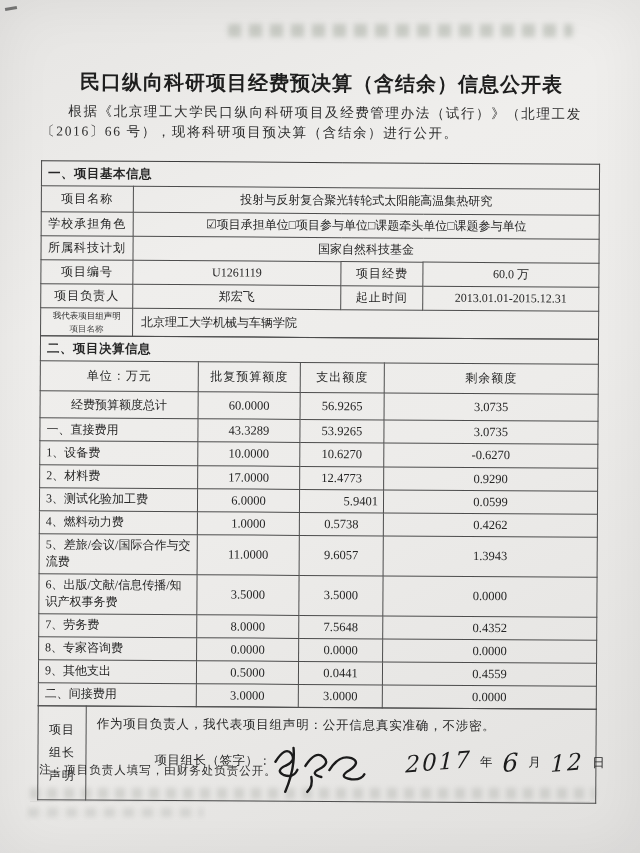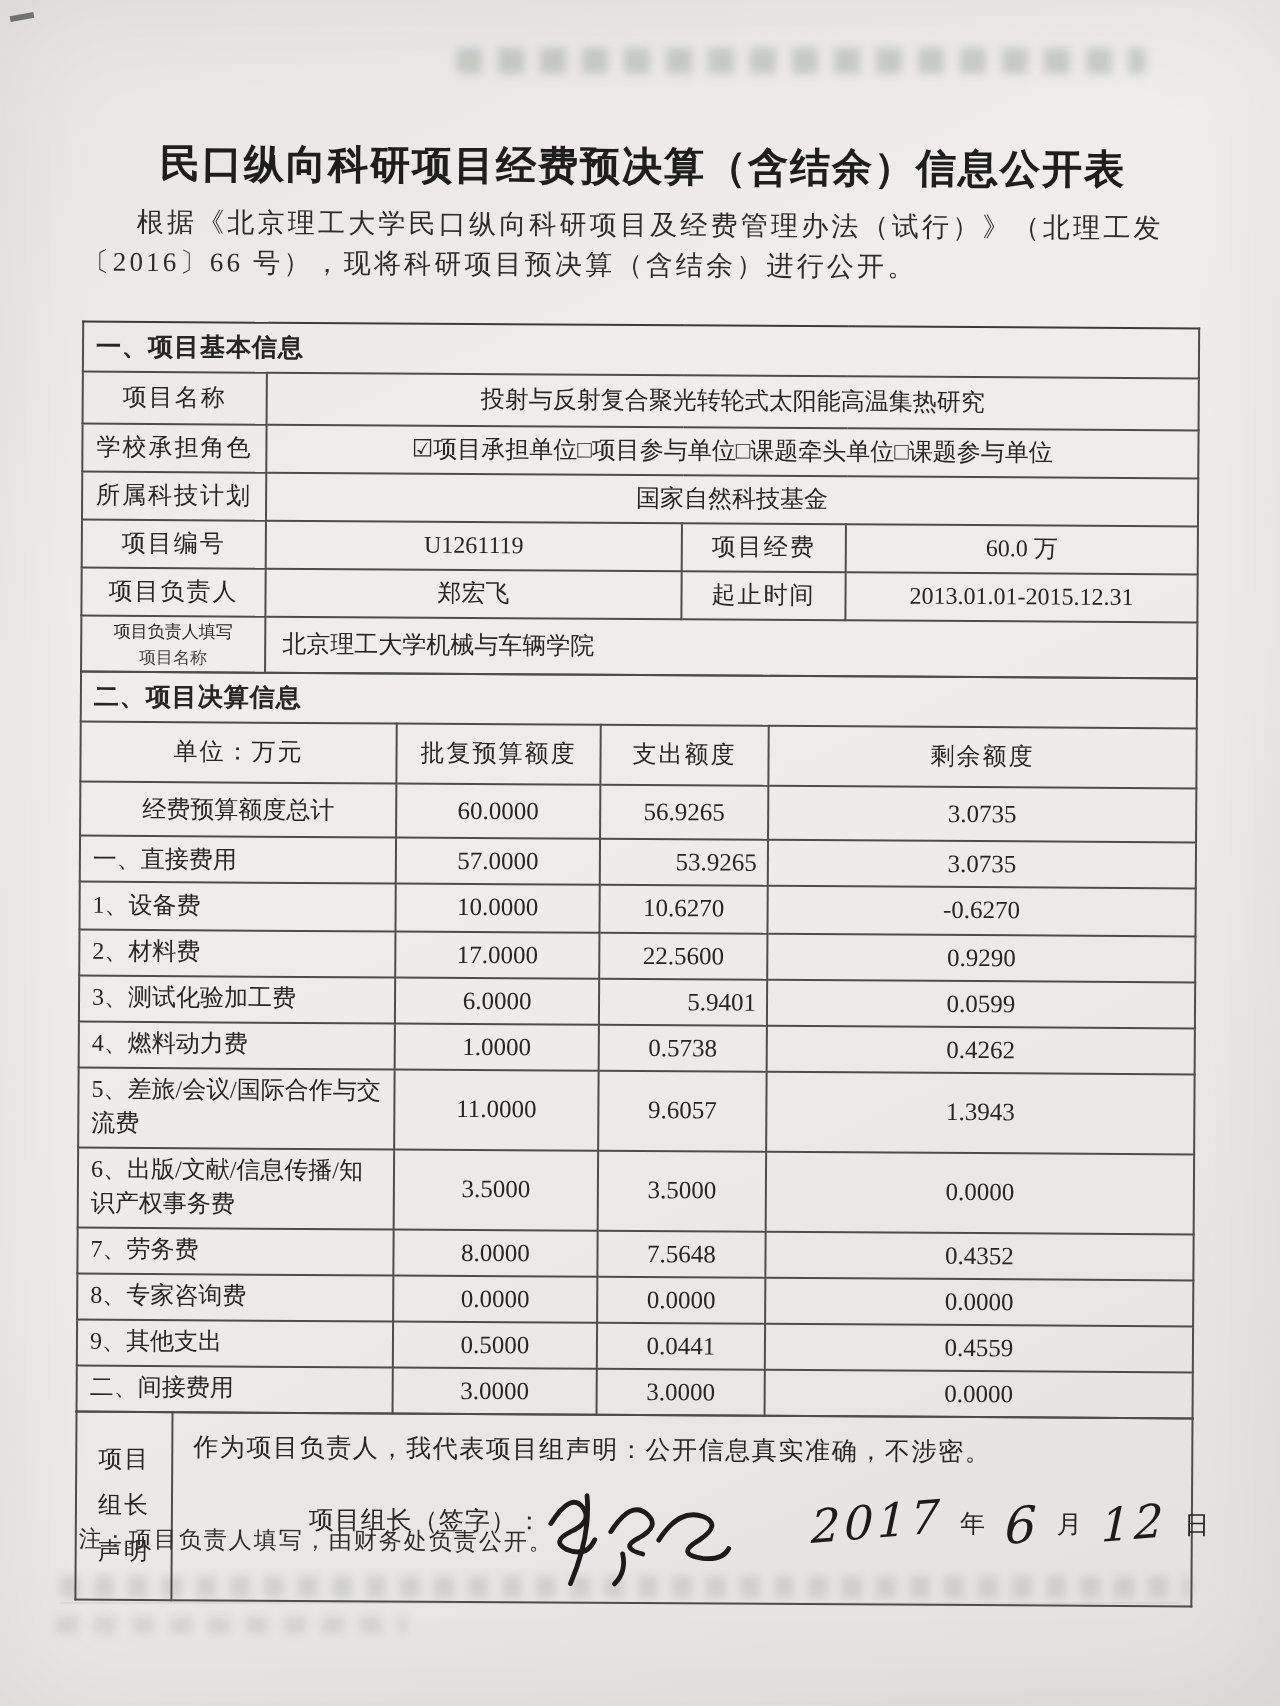--- a/index.html
+++ b/index.html
@@ -145,21 +145,21 @@
           <td class="val">60.0 万</td>
         </tr>
         <tr class="row-h24">
           <td class="lab">项目负责人</td>
           <td class="val">郑宏飞</td>
           <td class="lab">起止时间</td>
           <td class="val">2013.01.01-2015.12.31</td>
         </tr>
         <tr class="row-h26">
           <td class="unit-label">
-            <div class="l1">项目负责人填写</div>
+            <div class="l1">我代表项目组声明</div>
             <div class="l2">项目名称</div>
           </td>
           <td class="val-left" colspan="3">北京理工大学机械与车辆学院</td>
         </tr>
       </tbody>
         </table>
 
       <table>
         <colgroup>
             <col style="width:158px">
@@ -180,34 +180,34 @@
         </tbody>
           <tbody id="budget-body">
             <tr>
               <td class="item-center" style="height: 27px;">经费预算额度总计</td>
               <td class="num" style="height: 27px;">60.0000</td>
               <td class="num" style="height: 27px;">56.9265</td>
               <td class="num" style="height: 27px;">3.0735</td>
             </tr>
             <tr>
               <td class="item-cell" style="height: 23px;">一、直接费用</td>
-              <td class="num" style="height: 23px;">57.0000</td>
-              <td class="num" style="height: 23px; text-align: right;">53.9265</td>
+              <td class="num" style="height: 23px;">43.3289</td>
+              <td class="num" style="height: 23px;">53.9265</td>
               <td class="num" style="height: 23px;">3.0735</td>
             </tr>
             <tr>
               <td class="item-cell" style="height: 23px;">1、设备费</td>
               <td class="num" style="height: 23px;">10.0000</td>
               <td class="num" style="height: 23px; margin-top: 24px;">10.6270</td>
               <td class="num" style="height: 23px;">-0.6270</td>
             </tr>
             <tr>
               <td class="item-cell" style="height: 23px;">2、材料费</td>
               <td class="num" style="height: 23px;">17.0000</td>
-              <td class="num" style="height: 23px;">22.5600</td>
+              <td class="num" style="height: 23px;">12.4773</td>
               <td class="num" style="height: 23px;">0.9290</td>
             </tr>
             <tr>
               <td class="item-cell" style="height: 23px;">3、测试化验加工费</td>
               <td class="num" style="height: 23px;">6.0000</td>
               <td class="num" style="height: 23px; text-align: right;">5.9401</td>
               <td class="num" style="height: 23px;">0.0599</td>
             </tr>
             <tr>
               <td class="item-cell" style="height: 23px;">4、燃料动力费</td>

